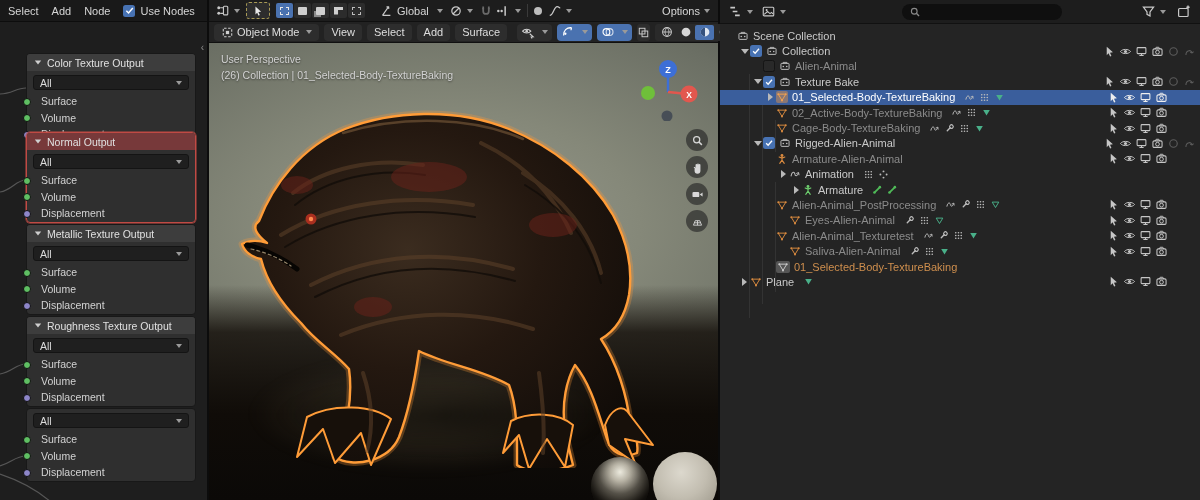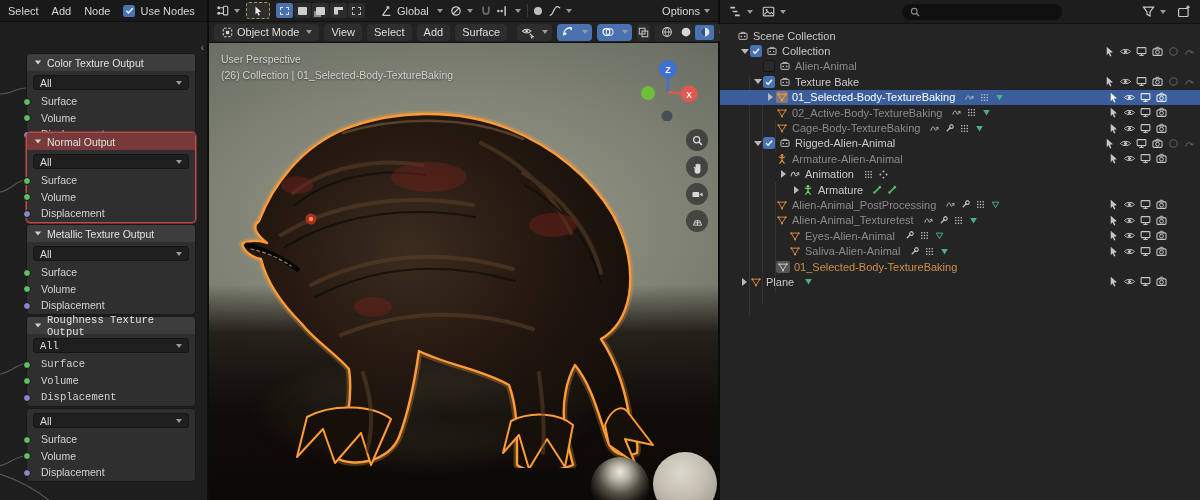--- a/index.html
+++ b/index.html
@@ -375,21 +375,21 @@
           </div>
           <div class="nsock">
             <span class="ndot" style="background: rgb(95, 191, 99);"></span>
             <span>Volume</span>
           </div>
           <div class="nsock">
             <span class="ndot" style="background: rgb(141, 134, 201);"></span>
             <span>Displacement</span>
           </div>
         </div>
-        <div class="node" style="top: 294px; font-family: Liberation Mono, monospace;">
+        <div class="node" style="top: 294px;">
           <div class="nhead">
             <span class="tri-o"></span>
             <span>Roughness Texture Output</span>
           </div>
           <div class="ndd">
             <span>All</span>
             <span class="sp"></span>
             <span class="crt"></span>
           </div>
           <div class="nsock">
@@ -1149,20 +1149,69 @@
               </svg>
             </span>
             <span class="iconwrap" style="color: rgb(198, 198, 198);">
               <svg class="i" width="13" height="13">
                 <use href="#s-camera"></use>
               </svg>
             </span>
           </span>
         </div>
         <div class="orow">
+          <span style="width: 52px;"></span>
+          <span class="arrowcol"></span>
+          <span class="iconwrap" style="color: rgb(217, 138, 63);">
+            <svg class="i" width="12" height="12">
+              <use href="#s-mesh"></use>
+            </svg>
+          </span>
+          <span class="lbl st-dim">Eyes-Alien-Animal</span>
+          <span class="dicons">
+            <span class="iconwrap" style="color: rgb(189, 189, 189);">
+              <svg class="i" width="11" height="11">
+                <use href="#s-wrench"></use>
+              </svg>
+            </span>
+            <span class="iconwrap" style="color: rgb(189, 189, 189);">
+              <svg class="i" width="11" height="11">
+                <use href="#s-grid"></use>
+              </svg>
+            </span>
+            <span class="iconwrap" style="color: rgb(73, 176, 137);">
+              <svg class="i" width="11" height="11">
+                <use href="#s-tri-outline"></use>
+              </svg>
+            </span>
+          </span>
+          <span class="rgrp" style="margin-right: 32px;">
+            <span class="iconwrap" style="color: rgb(198, 198, 198);">
+              <svg class="i" width="13" height="13">
+                <use href="#s-cursor"></use>
+              </svg>
+            </span>
+            <span class="iconwrap" style="color: rgb(198, 198, 198);">
+              <svg class="i" width="13" height="13">
+                <use href="#s-eye"></use>
+              </svg>
+            </span>
+            <span class="iconwrap" style="color: rgb(198, 198, 198);">
+              <svg class="i" width="13" height="13">
+                <use href="#s-monitor"></use>
+              </svg>
+            </span>
+            <span class="iconwrap" style="color: rgb(198, 198, 198);">
+              <svg class="i" width="13" height="13">
+                <use href="#s-camera"></use>
+              </svg>
+            </span>
+          </span>
+        </div>
+        <div class="orow">
           <span style="width: 39px;"></span>
           <span class="arrowcol"></span>
           <span class="iconwrap" style="color: rgb(217, 138, 63);">
             <svg class="i" width="12" height="12">
               <use href="#s-mesh"></use>
             </svg>
           </span>
           <span class="lbl st-dim">Alien-Animal_Texturetest</span>
           <span class="dicons">
             <span class="iconwrap" style="color: rgb(189, 189, 189);">
@@ -1210,69 +1259,20 @@
           </span>
         </div>
         <div class="orow">
           <span style="width: 52px;"></span>
           <span class="arrowcol"></span>
           <span class="iconwrap" style="color: rgb(217, 138, 63);">
             <svg class="i" width="12" height="12">
               <use href="#s-mesh"></use>
             </svg>
           </span>
-          <span class="lbl st-dim">Eyes-Alien-Animal</span>
-          <span class="dicons">
-            <span class="iconwrap" style="color: rgb(189, 189, 189);">
-              <svg class="i" width="11" height="11">
-                <use href="#s-wrench"></use>
-              </svg>
-            </span>
-            <span class="iconwrap" style="color: rgb(189, 189, 189);">
-              <svg class="i" width="11" height="11">
-                <use href="#s-grid"></use>
-              </svg>
-            </span>
-            <span class="iconwrap" style="color: rgb(73, 176, 137);">
-              <svg class="i" width="11" height="11">
-                <use href="#s-tri-outline"></use>
-              </svg>
-            </span>
-          </span>
-          <span class="rgrp" style="margin-right: 32px;">
-            <span class="iconwrap" style="color: rgb(198, 198, 198);">
-              <svg class="i" width="13" height="13">
-                <use href="#s-cursor"></use>
-              </svg>
-            </span>
-            <span class="iconwrap" style="color: rgb(198, 198, 198);">
-              <svg class="i" width="13" height="13">
-                <use href="#s-eye"></use>
-              </svg>
-            </span>
-            <span class="iconwrap" style="color: rgb(198, 198, 198);">
-              <svg class="i" width="13" height="13">
-                <use href="#s-monitor"></use>
-              </svg>
-            </span>
-            <span class="iconwrap" style="color: rgb(198, 198, 198);">
-              <svg class="i" width="13" height="13">
-                <use href="#s-camera"></use>
-              </svg>
-            </span>
-          </span>
-        </div>
-        <div class="orow">
-          <span style="width: 52px;"></span>
-          <span class="arrowcol"></span>
-          <span class="iconwrap" style="color: rgb(217, 138, 63);">
-            <svg class="i" width="12" height="12">
-              <use href="#s-mesh"></use>
-            </svg>
-          </span>
           <span class="lbl st-dim">Saliva-Alien-Animal</span>
           <span class="dicons">
             <span class="iconwrap" style="color: rgb(189, 189, 189);">
               <svg class="i" width="11" height="11">
                 <use href="#s-wrench"></use>
               </svg>
             </span>
             <span class="iconwrap" style="color: rgb(189, 189, 189);">
               <svg class="i" width="11" height="11">
                 <use href="#s-grid"></use>

